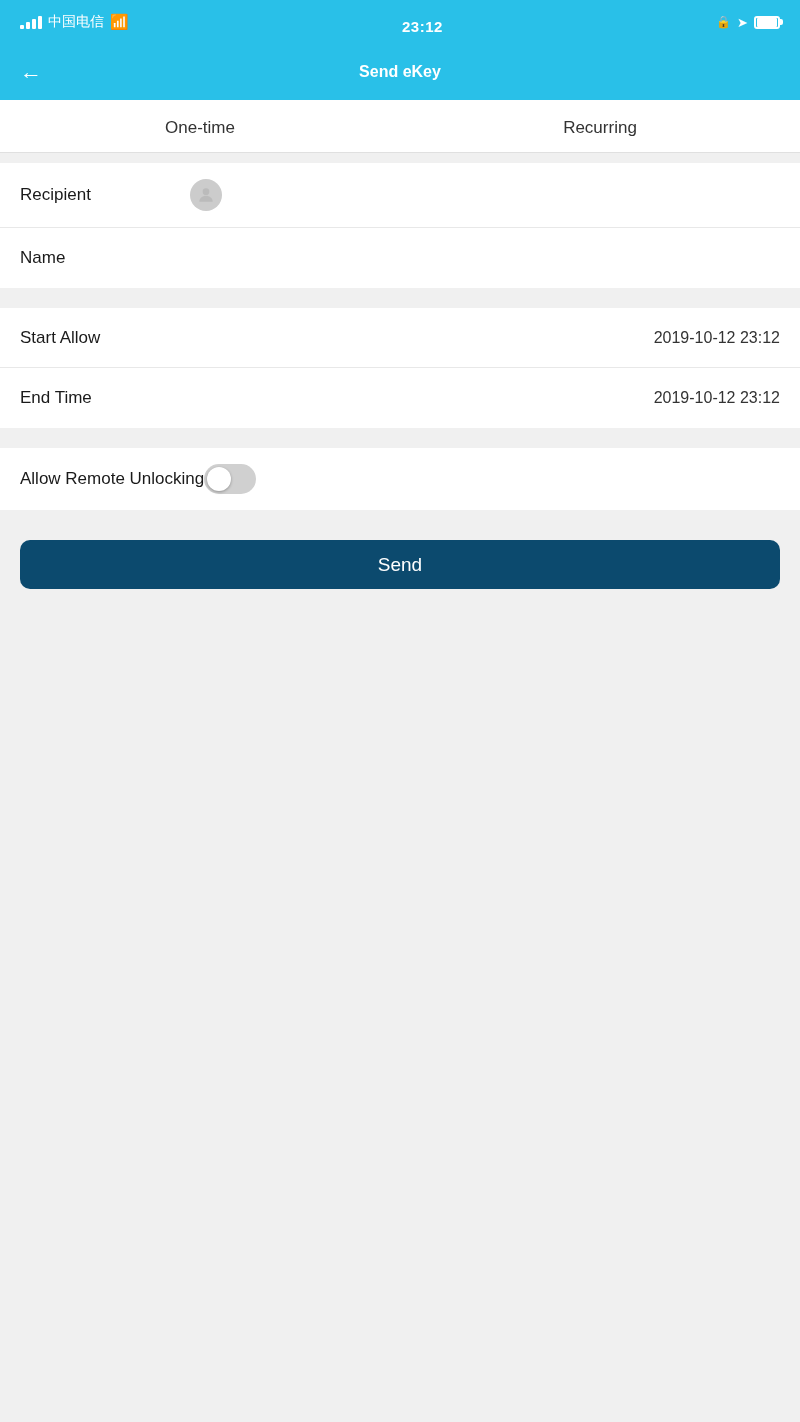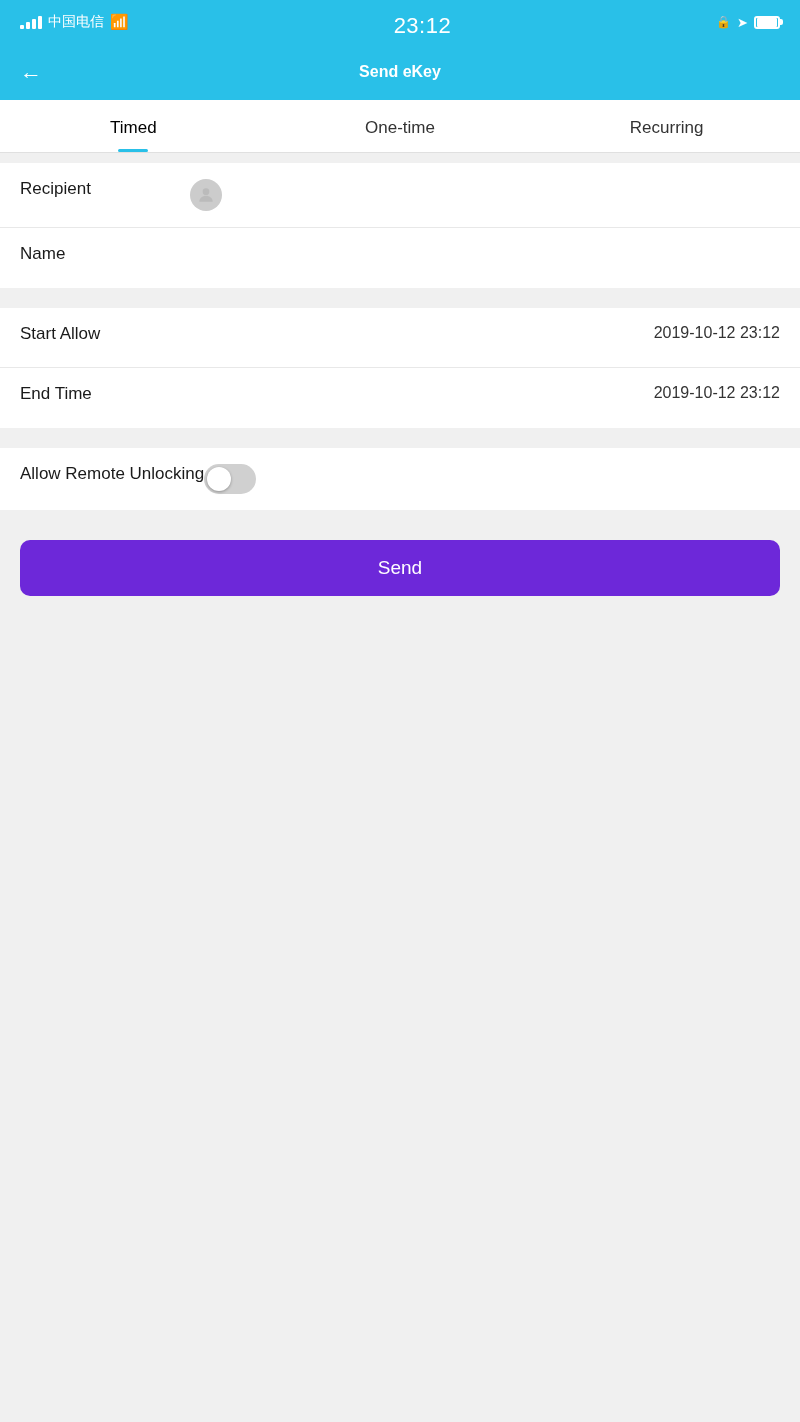--- a/index.html
+++ b/index.html
@@ -39,22 +39,22 @@
     .bar {
       width: 4px;
       background: white;
       border-radius: 1px;
     }
     .bar1 { height: 4px; }
     .bar2 { height: 7px; }
     .bar3 { height: 10px; }
     .bar4 { height: 13px; }
     .status-center {
-      font-size: 22px;
-      font-weight: 400;
+      font-size: 15px;
+      font-weight: 700;
       letter-spacing: 0.5px;
       margin-top: 8px;
     }
     .status-right {
       display: flex;
       align-items: center;
       gap: 6px;
     }
     .battery {
       width: 26px;
@@ -141,20 +141,21 @@
       border-radius: 2px;
     }
 
     
     .section {
       background: white;
       margin-bottom: 10px;
     }
     .form-row {
       display: flex;
+      align-items: center;
       padding: 16px 20px;
       min-height: 60px;
       border-bottom: 1px solid #e8e8e8;
       position: relative;
     }
     .form-row:last-child {
       border-bottom: none;
     }
     .form-label {
       font-size: 17px;
@@ -220,22 +221,22 @@
       transition: left 0.2s;
     }
 
     
     .send-section {
       padding: 20px 20px;
       background: #f0f0f0;
     }
     .send-button {
       width: 100%;
-      height: 56px;
-      background: #6d28d9;
+      height: 49px;
+      background: #0c4a6e;
       border: none;
       border-radius: 10px;
       color: white;
       font-size: 19px;
       font-weight: 500;
       cursor: pointer;
       font-family: inherit;
     }
 
     
@@ -267,23 +268,20 @@
     </div>
   </div>
 </div>
 
 <div class="nav-header">
   <div class="back-button">←</div>
   <span class="nav-title">Send eKey</span>
 </div>
 
 <div class="tabs-container">
-  <div class="tab active">
-    <span>Timed</span>
-  </div>
   <div class="tab">
     <span>One-time</span>
   </div>
   <div class="tab">
     <span>Recurring</span>
   </div>
 </div>
 
 <div class="separator"></div>
 

